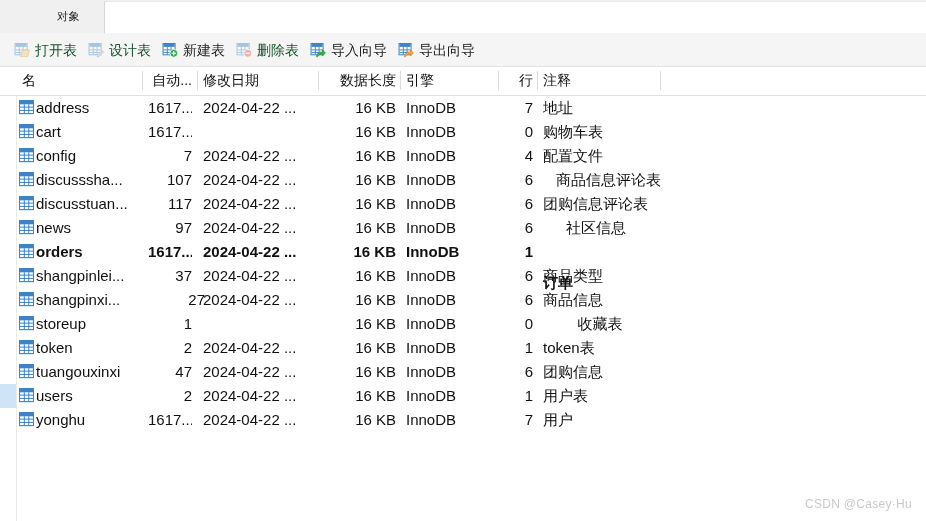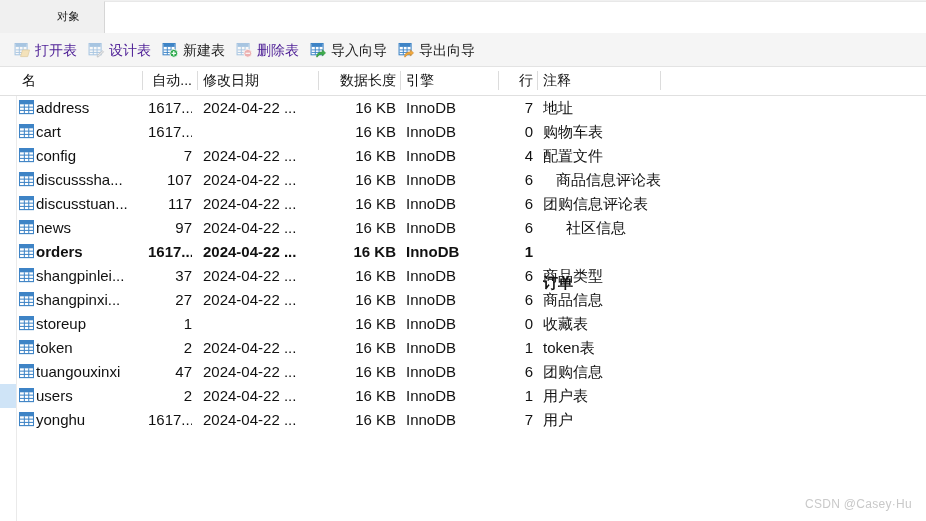--- a/index.html
+++ b/index.html
@@ -79,21 +79,21 @@
     height: 16px;
     margin-right: 4px;
     flex: 0 0 auto;
     display: block;
   }
   .tb-btn .tb-label {
     font-size: 14px;
     color: #1d1d1d;
     line-height: 16px;
   }
-  .tb-btn.disabled .tb-label { color: #4c1d95; }
+  .tb-btn.disabled .tb-label { color: #14532d; }
   .tb-btn.disabled .tb-ico { opacity: 0.42; }
 
   
   #grid {
     position: absolute;
     left: 0; top: 67px;
     width: 926px;
     height: 454px;
     background: #ffffff;
     overflow: hidden;
@@ -433,21 +433,21 @@
       <div class="row" style="top: 221px;">
         <span class="tbl-ico" style="left: 19px;"><svg class="tbl-ico-svg" width="15" height="15" viewBox="0 0 16 16">
             <rect x="0.5" y="0.5" width="15" height="14" fill="#ffffff" stroke="#3e84c6" stroke-width="1.2"></rect>
             <rect x="1" y="1" width="14" height="3.6" fill="#3e84c6"></rect>
             <line x1="1" y1="7.6" x2="15" y2="7.6" stroke="#3e84c6" stroke-width="1.1"></line>
             <line x1="1" y1="11.1" x2="15" y2="11.1" stroke="#3e84c6" stroke-width="1.1"></line>
             <line x1="5.7" y1="4.6" x2="5.7" y2="14.5" stroke="#3e84c6" stroke-width="1.1"></line>
             <line x1="10.4" y1="4.6" x2="10.4" y2="14.5" stroke="#3e84c6" stroke-width="1.1"></line>
           </svg></span>
         <div class="cell" style="left: 36px; width: 104px; text-align: left;">shangpinxi...</div>
-        <div class="cell num" style="left: 148px; width: 44px; text-align: right;">27</div>
+        <div class="cell num" style="left: 161px; width: 44px; text-align: right;">27</div>
         <div class="cell" style="left: 203px; width: 110px; text-align: left;">2024-04-22 ...</div>
         <div class="cell num" style="left: 324px; width: 72px; text-align: right;">16 KB</div>
         <div class="cell" style="left: 406px; width: 88px; text-align: left;">InnoDB</div>
         <div class="cell num" style="left: 500px; width: 33px; text-align: right;">6</div>
         <div class="cell" style="left: 543px; width: 114px; text-align: left;">商品信息</div>
       </div>
       <div class="row" style="top: 245px;">
         <span class="tbl-ico" style="left: 19px;"><svg class="tbl-ico-svg" width="15" height="15" viewBox="0 0 16 16">
             <rect x="0.5" y="0.5" width="15" height="14" fill="#ffffff" stroke="#3e84c6" stroke-width="1.2"></rect>
             <rect x="1" y="1" width="14" height="3.6" fill="#3e84c6"></rect>
@@ -455,21 +455,21 @@
             <line x1="1" y1="11.1" x2="15" y2="11.1" stroke="#3e84c6" stroke-width="1.1"></line>
             <line x1="5.7" y1="4.6" x2="5.7" y2="14.5" stroke="#3e84c6" stroke-width="1.1"></line>
             <line x1="10.4" y1="4.6" x2="10.4" y2="14.5" stroke="#3e84c6" stroke-width="1.1"></line>
           </svg></span>
         <div class="cell" style="left: 36px; width: 104px; text-align: left;">storeup</div>
         <div class="cell num" style="left: 148px; width: 44px; text-align: right;">1</div>
         <div class="cell" style="left: 203px; width: 110px; text-align: left;"></div>
         <div class="cell num" style="left: 324px; width: 72px; text-align: right;">16 KB</div>
         <div class="cell" style="left: 406px; width: 88px; text-align: left;">InnoDB</div>
         <div class="cell num" style="left: 500px; width: 33px; text-align: right;">0</div>
-        <div class="cell" style="left: 543px; width: 114px; text-align: left;">收藏表</div>
+        <div class="cell" style="left: 543px; width: 114px; text-align: center;">收藏表</div>
       </div>
       <div class="row" style="top: 269px;">
         <span class="tbl-ico" style="left: 19px;"><svg class="tbl-ico-svg" width="15" height="15" viewBox="0 0 16 16">
             <rect x="0.5" y="0.5" width="15" height="14" fill="#ffffff" stroke="#3e84c6" stroke-width="1.2"></rect>
             <rect x="1" y="1" width="14" height="3.6" fill="#3e84c6"></rect>
             <line x1="1" y1="7.6" x2="15" y2="7.6" stroke="#3e84c6" stroke-width="1.1"></line>
             <line x1="1" y1="11.1" x2="15" y2="11.1" stroke="#3e84c6" stroke-width="1.1"></line>
             <line x1="5.7" y1="4.6" x2="5.7" y2="14.5" stroke="#3e84c6" stroke-width="1.1"></line>
             <line x1="10.4" y1="4.6" x2="10.4" y2="14.5" stroke="#3e84c6" stroke-width="1.1"></line>
           </svg></span>

